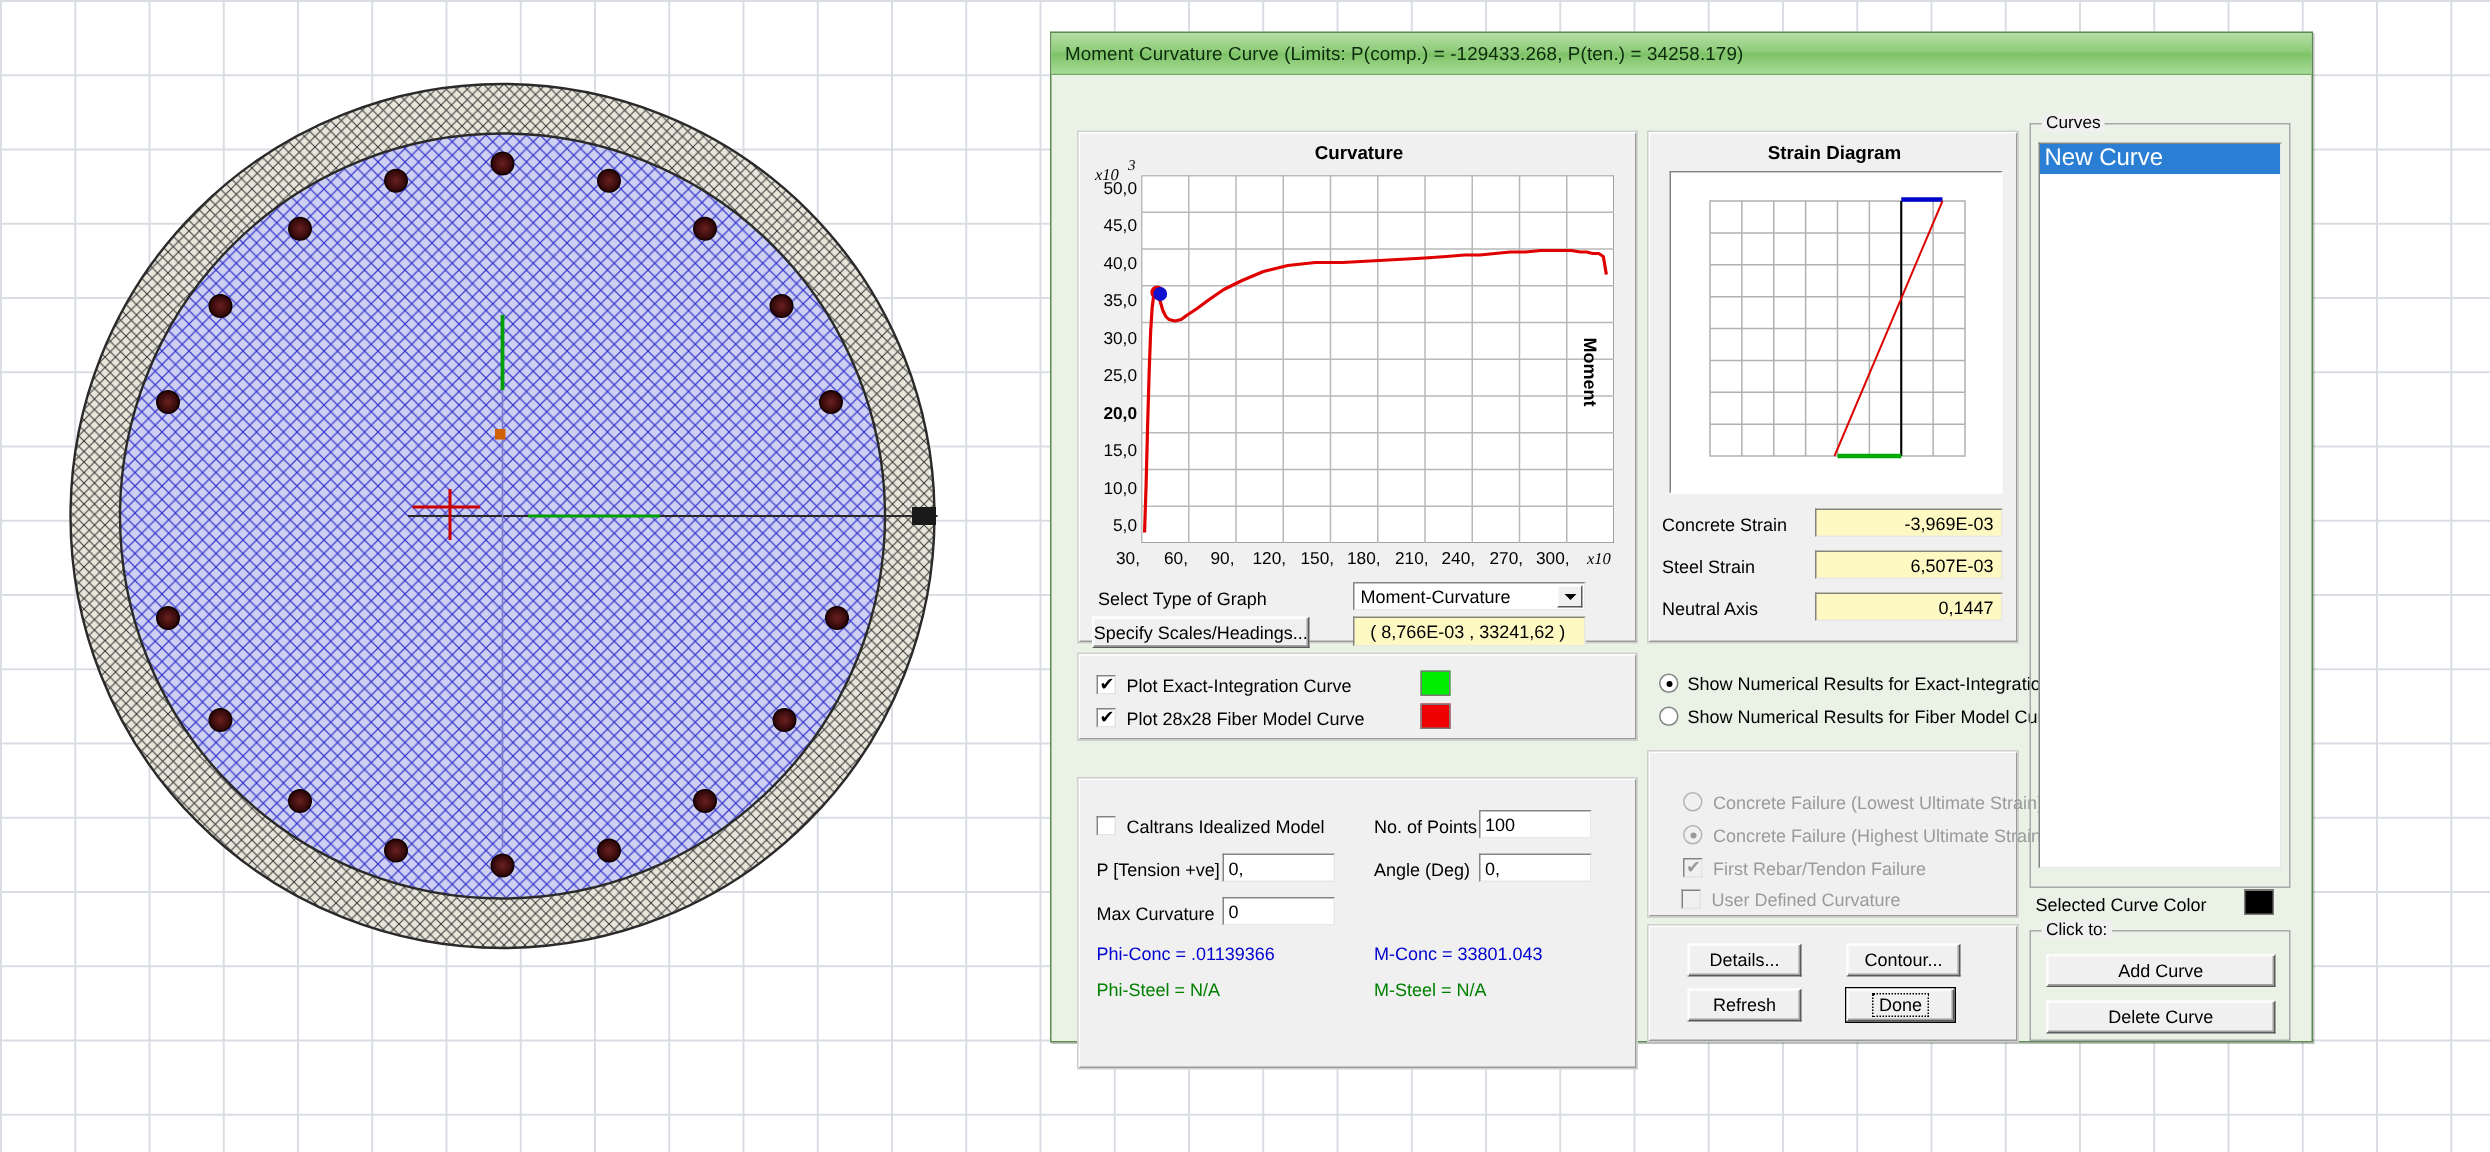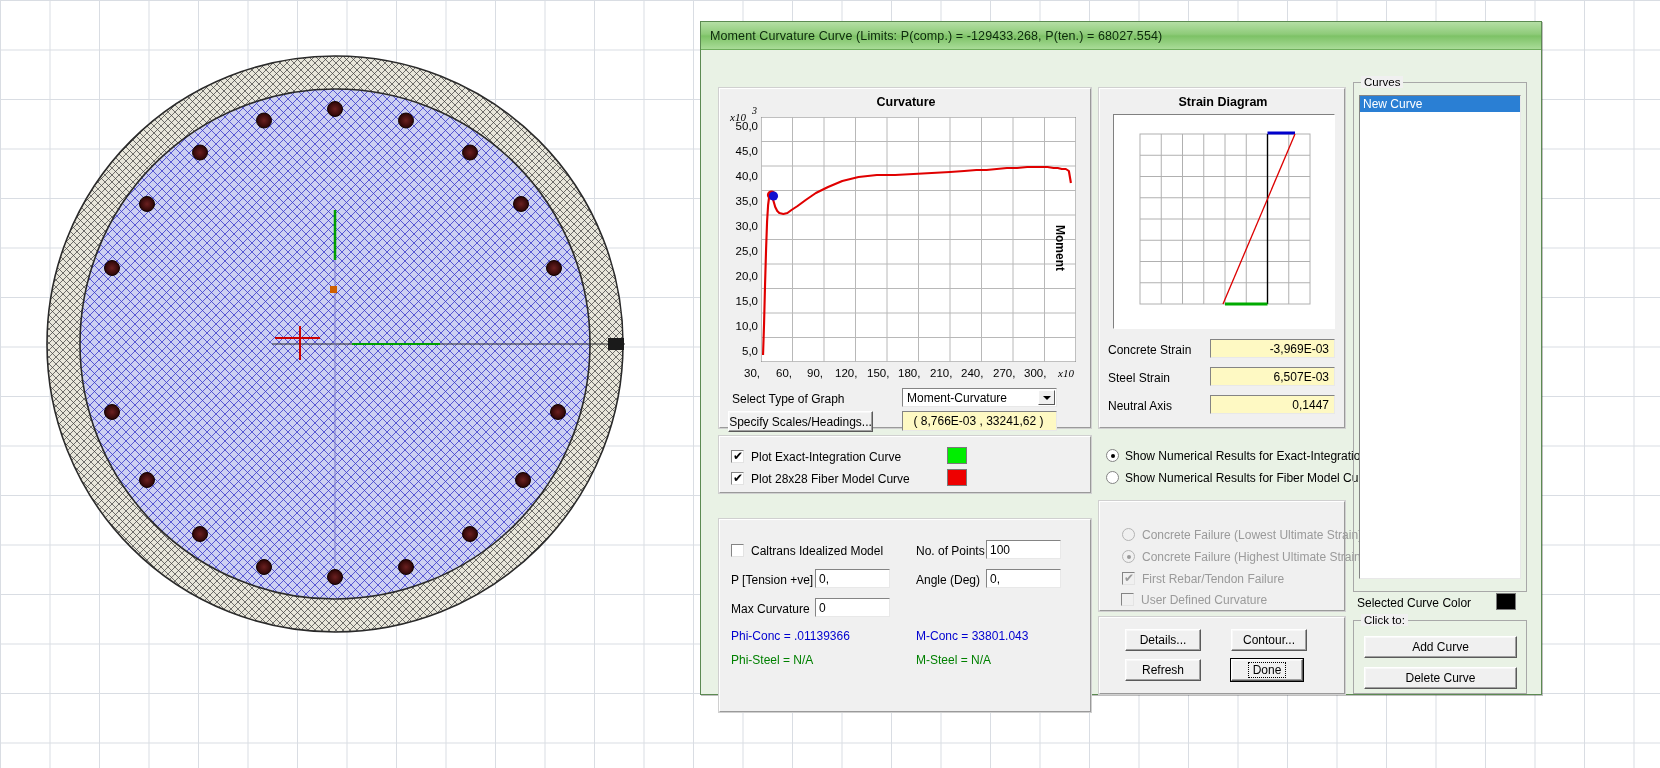--- a/index.html
+++ b/index.html
@@ -122,21 +122,21 @@
     background: #f0f0f0; border: 1px solid #fff;
     border-right-color:#5a5a5a; border-bottom-color:#5a5a5a;
     display: flex; align-items: center; justify-content: center;
   }
   .combo .arrowbox i {
     width: 0; height: 0; border-left: 4px solid transparent; border-right: 4px solid transparent;
     border-top: 4px solid #000; display: block;
   }
 
   .listbox { position: absolute; background: #fff; border: 1px solid #848484; border-right-color:#e8e8e8; border-bottom-color:#e8e8e8; overflow: hidden; }
-  .listitem { font-size: 12px; padding: 1px 3px; }
+  .listitem { font-size: 16px; padding: 1px 3px; }
   .listitem.sel { background: #2a7fd4; color: #fff; }
 
   
   .tick-lbl { position: absolute; font-size: 11.5px; color: #000; font-family: "Liberation Sans", sans-serif; }
   .axis-mult { position: absolute; font-size: 11px; font-style: italic; font-family: "Liberation Serif", serif; }
   .plot-title { position: absolute; font-size: 12.5px; font-weight: bold; text-align: center; }
   .vlabel { position: absolute; font-size: 12px; font-weight: bold; writing-mode: vertical-rl; }
   .bluetxt { color: #0000d0; }
   .greentxt { color: #008000; }
 </style>
@@ -196,38 +196,38 @@
     <line x1="352" y1="344" x2="440" y2="344" stroke="#00a000" stroke-width="2"></line>
     <line x1="275" y1="338" x2="320" y2="338" stroke="#cc0000" stroke-width="2"></line>
     <line x1="300" y1="326" x2="300" y2="360" stroke="#cc0000" stroke-width="2"></line>
     <rect x="330" y="286" width="7" height="7" fill="#d06000"></rect>
     <rect x="608" y="338" width="16" height="12" fill="#1a1a1a"></rect>
   </svg>
 
   <div id="dialog">
 
     <div id="titlebar">
-      <span>Moment Curvature Curve (Limits:  P(comp.) = -129433.268, P(ten.) = 68027.554)</span>
+      <span>Moment Curvature Curve (Limits:  P(comp.) = -129433.268, P(ten.) = 34258.179)</span>
     </div>
 
     <div id="dlg-body">
 
       <div class="panel" style="left:18px; top:38px; width:372px; height:340px;">
         <div class="plot-title" style="left:0; top:6px; width:372px;">Curvature</div>
 
         <span class="axis-mult" style="left:10px; top:22px;">x10</span>
         <span class="axis-mult" style="left:32px; top:16px; font-size:10px;">3</span>
 
         <div class="tick-lbl" style="left:4px;  top:31px; width:34px; text-align:right;">50,0</div>
         <div class="tick-lbl" style="left:4px;  top:56px; width:34px; text-align:right;">45,0</div>
         <div class="tick-lbl" style="left:4px;  top:81px; width:34px; text-align:right;">40,0</div>
         <div class="tick-lbl" style="left:4px;  top:106px; width:34px; text-align:right;">35,0</div>
         <div class="tick-lbl" style="left:4px;  top:131px; width:34px; text-align:right;">30,0</div>
         <div class="tick-lbl" style="left:4px;  top:156px; width:34px; text-align:right;">25,0</div>
-        <div class="tick-lbl" style="left:4px;  top:181px; width:34px; text-align:right;">20,0</div>
+        <div class="tick-lbl" style="left:4px;  top:181px; width:34px; text-align:right;font-weight:bold;">20,0</div>
         <div class="tick-lbl" style="left:4px;  top:206px; width:34px; text-align:right;">15,0</div>
         <div class="tick-lbl" style="left:4px;  top:231px; width:34px; text-align:right;">10,0</div>
         <div class="tick-lbl" style="left:4px;  top:256px; width:34px; text-align:right;">5,0</div>
 
         <svg style="position:absolute; left:41px; top:28px; width:315px; height:245px;" viewBox="0 0 315 245" preserveAspectRatio="none">
           <rect x="0" y="0" width="315" height="245" fill="#ffffff" stroke="#808080" stroke-width="1"></rect>
           <g stroke="#b8b8b8" stroke-width="1">
             <line x1="31.5" y1="0" x2="31.5" y2="245"></line>
               <line x1="63" y1="0" x2="63" y2="245"></line>
             <line x1="94.5" y1="0" x2="94.5" y2="245"></line>

